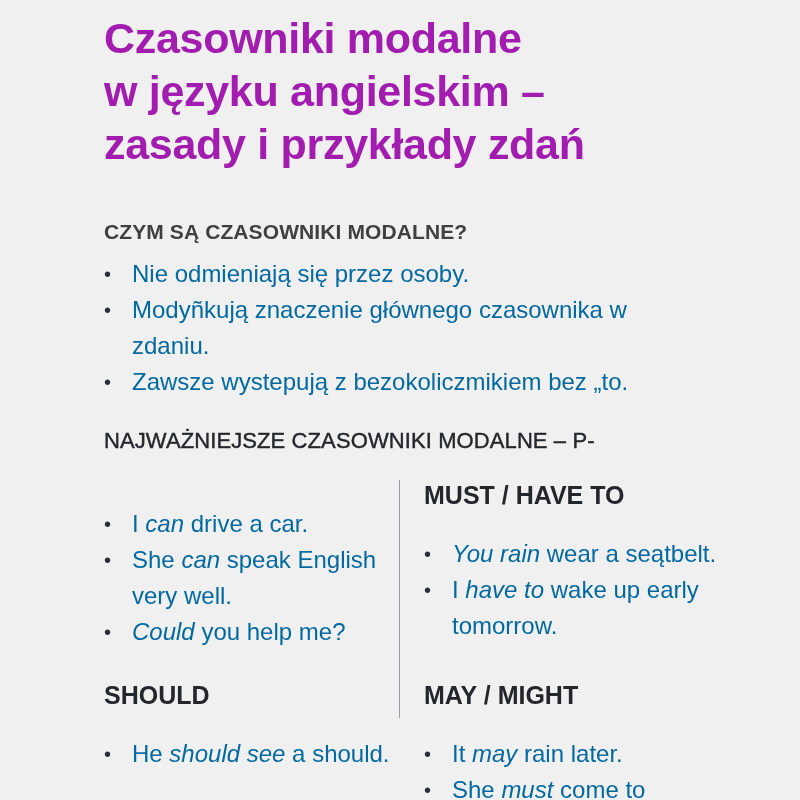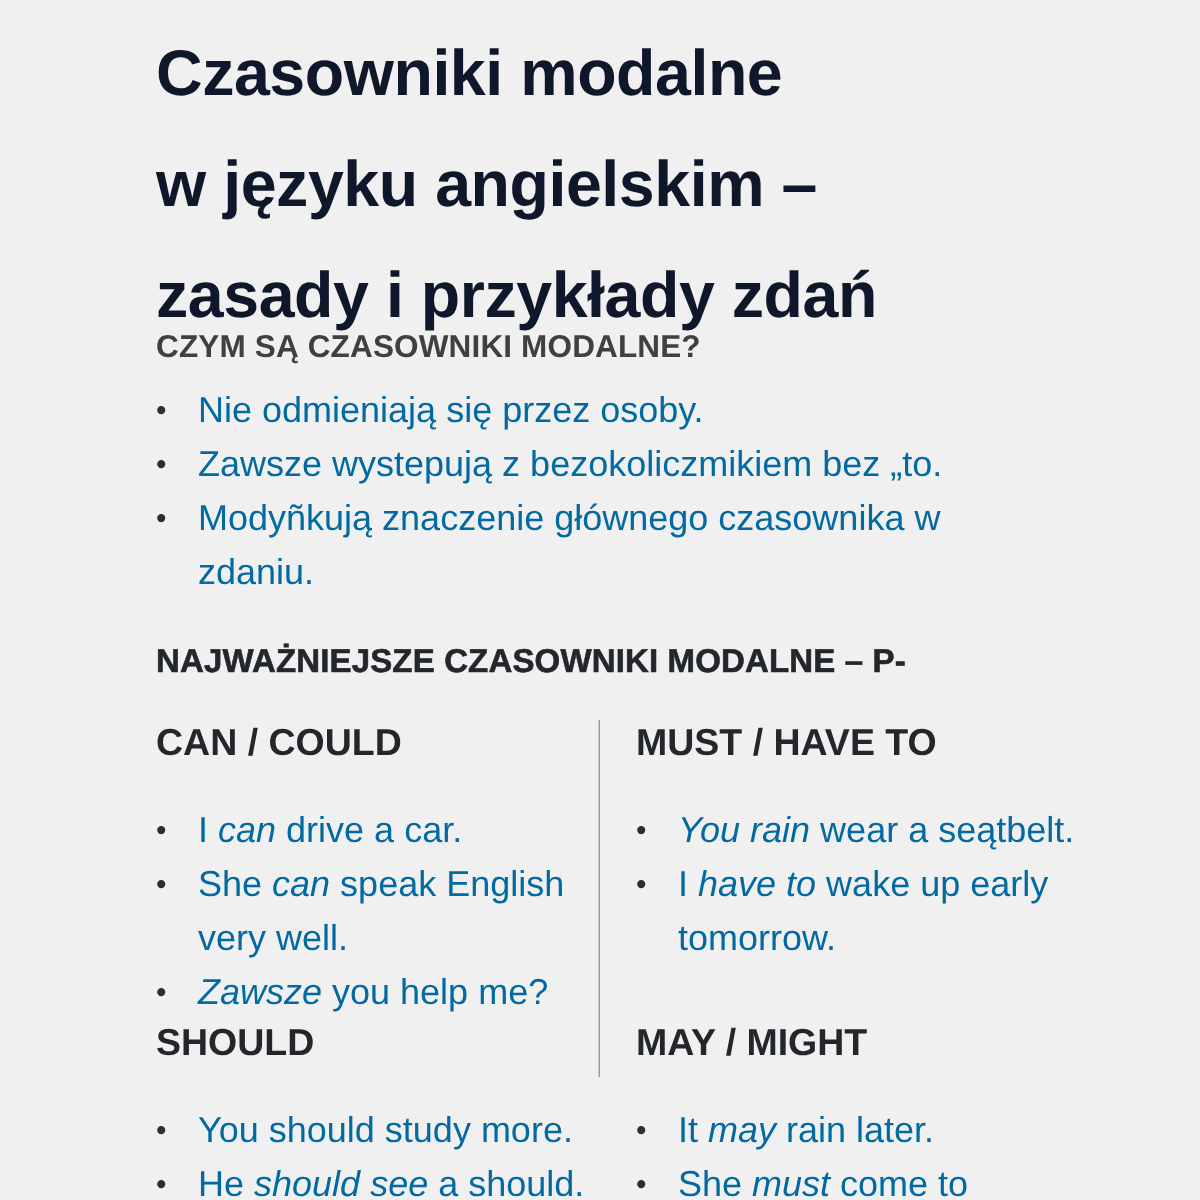--- a/index.html
+++ b/index.html
@@ -7,31 +7,31 @@
       width: 800px; height: 800px; overflow: hidden;
       background: #f0f0f1;
       color: #1f2328;
       font-family: "Liberation Sans", "DejaVu Sans", sans-serif;
       position: relative;
     }
     .page { position: absolute; left: 104px; top: 0; width: 680px; }
     .title {
       margin: 0;
       position: absolute; top: 12px; left: 0;
-      font-size: 43px; line-height: 74px; font-weight: bold;
-      letter-spacing: -0.3px; color: #0f172a;
+      font-size: 43px; line-height: 53px; font-weight: bold;
+      letter-spacing: -0.3px; color: #a21caf;
       white-space: pre-line;
     }
     .section-heading {
       position: absolute; left: 0;
       font-size: 21px; font-weight: bold; color: #404040;
       letter-spacing: 0.1px; margin: 0;
     }
     .intro-heading { top: 220px; }
-    .main-heading { top: 428px; font-weight: bold; font-size: 22px; color: #23272b; -webkit-text-stroke: 0.4px #23272b; }
+    .main-heading { top: 428px; font-weight: normal; font-size: 22px; color: #23272b; -webkit-text-stroke: 0.4px #23272b; }
     ul { list-style: none; margin: 0; padding: 0; }
     .intro-list { position: absolute; top: 256px; left: 0; width: 620px; }
     li {
       position: relative; padding-left: 28px;
       font-size: 24px; line-height: 36px; color: #0369a1;
     }
     li::before {
       content: "\2022"; position: absolute; left: 0; top: 0;
       font-size: 20px; color: #2a2e33;
     }
@@ -49,47 +49,45 @@
 <body>
 
 <div class="page">
   <h1 class="title">Czasowniki modalne
 w języku angielskim –
 zasady i przykłady zdań</h1>
 
   <h2 class="section-heading intro-heading">CZYM SĄ CZASOWNIKI MODALNE?</h2>
   <ul class="intro-list">
     <li>Nie odmieniają się przez osoby.</li>
+    <li style="width:540px">Modyñkują znaczenie głównego czasownika w zdaniu.</li>
     <li>Zawsze wystepują z bezokoliczmikiem bez „to.</li>
-    <li style="width:540px">Modyñkują znaczenie głównego czasownika w zdaniu.</li>
   </ul>
 
   <h2 class="section-heading main-heading">NAJWAŻNIEJSZE CZASOWNIKI MODALNE – P-</h2>
 
   <div class="col" style="left:0; top:480px; width:290px;">
-    <h3>CAN / COULD</h3>
     <ul>
       <li><span>I </span><em>can</em><span> drive a car.</span></li>
       <li><span>She </span><em>can</em><span> speak English very well.</span></li>
-      <li><span></span><em>Zawsze</em><span> you help me?</span></li>
+      <li><span></span><em>Could</em><span> you help me?</span></li>
     </ul>
   </div>
 
   <div class="col" style="left:320px; top:480px; width:340px;">
     <h3>MUST / HAVE TO</h3>
     <ul>
       <li><span></span><em>You rain</em><span> wear a seątbelt.</span></li>
       <li style="width:290px"><span>I </span><em>have to</em><span> wake up early tomorrow.</span></li>
     </ul>
   </div>
 
   <div class="col" style="left:0; top:680px; width:320px;">
     <h3>SHOULD</h3>
     <ul>
-      <li><span>You should study more.</span><em></em><span></span></li>
       <li><span>He </span><em>should see</em><span> a should.</span></li>
     </ul>
   </div>
 
   <div class="col" style="left:320px; top:680px; width:300px;">
     <h3>MAY / MIGHT</h3>
     <ul>
       <li><span>It </span><em>may</em><span> rain later.</span></li>
       <li style="width:240px"><span>She </span><em>must</em><span> come to th...</span></li>
     </ul>

